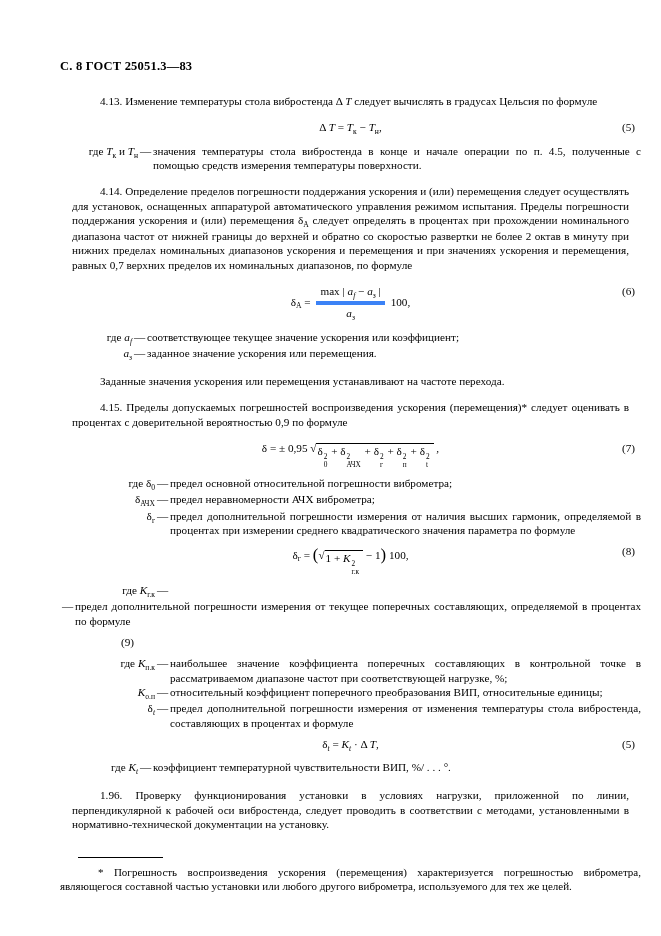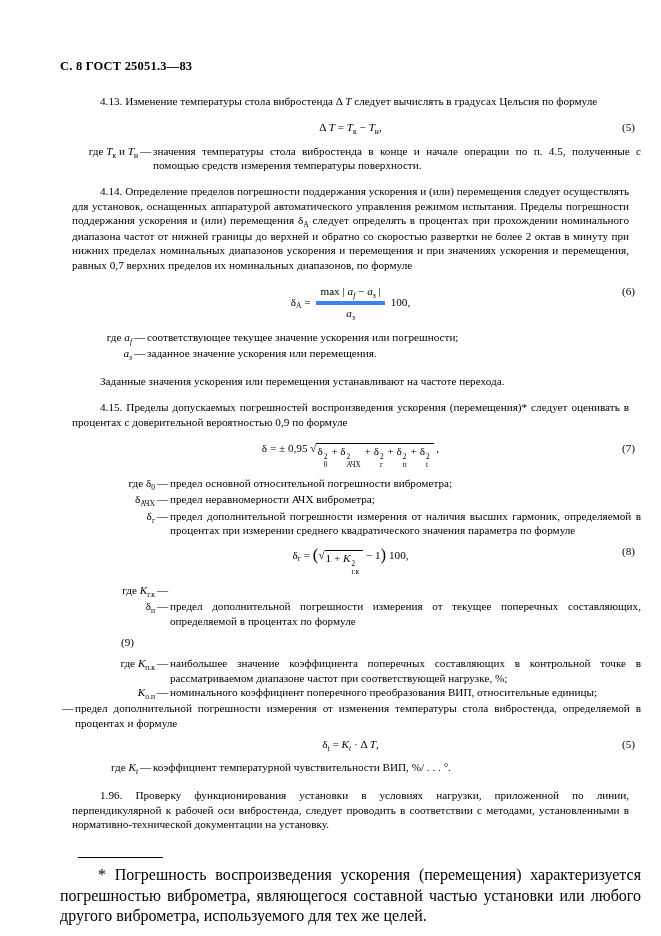--- a/index.html
+++ b/index.html
@@ -28,21 +28,21 @@
   .r-big{font-size:150%;vertical-align:-1.5px;}
   .frac{display:inline-block;vertical-align:middle;text-align:center;margin:0 3px;}
   .fr-n{display:block;border-bottom:4px solid #3b82f6;padding:0 4px 1px;}
   .fr-d{display:block;padding-top:1px;}
   .sqrt{display:inline-flex;align-items:flex-start;}
   .rad{line-height:1.05;}
   .ovl{border-top:1px solid #000;padding:0 3px 0 1px;line-height:1.35;}
   .ss{display:inline-flex;flex-direction:column;vertical-align:-4px;font-size:7.3px;line-height:1.12;margin:0 1px;text-align:left;}
   .sssup,.sssub{display:block;}
   .fn-rule{width:85px;border-top:1px solid #000;margin:26px 0 7px 18px;}
-  .footnote{font-size:16px;text-align:justify;text-indent:38px;margin:0;}
+  .footnote{font-size:11px;text-align:justify;text-indent:38px;margin:0;}
 </style>
 </head>
 <body>
 
 <div class="page">
 
   <div class="hdr">С. 8 ГОСТ 25051.3—83</div>
 
   <p class="para ind">4.13. Изменение температуры стола вибростенда Δ <span class="r-i">T</span> следует вычислять в градусах Цельсия по формуле</p>
 
@@ -62,21 +62,21 @@
 
   <div class="formula-row">
     <span class="fpad"></span>
     <span class="formula">δ<span class="r-sub">А</span> = <span class="frac"><span class="fr-n">max | <span class="r-i">a</span><span class="r-i r-sub">f</span> − <span class="r-i">a</span><span class="r-sub">з</span> |</span><span class="fr-d"><span class="r-i">a</span><span class="r-sub">з</span></span></span> 100,</span>
     <span class="fnum">(6)</span>
   </div>
 
   <div class="def">
     <span class="term t72">где <span class="r-i">a</span><span class="r-i r-sub">f</span></span>
     <span class="dash">—</span>
-    <span class="dbody">соответствующее текущее значение ускорения или погрешности;</span>
+    <span class="dbody">соответствующее текущее значение ускорения или коэффициент;</span>
   </div>
   <div class="def">
     <span class="term t72"><span class="r-i">a</span><span class="r-sub">з</span></span>
     <span class="dash">—</span>
     <span class="dbody">заданное значение ускорения или перемещения.</span>
   </div>
 
   <p class="para ind">Заданные значения ускорения или перемещения устанавливают на частоте перехода.</p>
 
   <p class="para ind">4.15. Пределы допускаемых погрешностей воспроизведения ускорения (перемещения)* следует оценивать в процентах с доверительной вероятностью 0,9 по формуле</p>
@@ -131,43 +131,43 @@
             </span></span>
         </span> − 1<span class="r-big">)</span> 100,</span>
     <span class="fnum">(8)</span>
   </div>
 
   <div class="def">
     <span class="term">где <span class="r-i">K</span><span class="r-sub">г.к</span></span>
     <span class="dash">—</span>
   </div>
   <div class="def">
-    <span class="term">δ<span class="r-sub">п</span></span>
     <span class="dash">—</span>
     <span class="dbody">предел дополнительной погрешности измерения от текущее поперечных составляющих, определяемой в процентах по формуле</span>
   </div>
 
   <div class="formula-row">
     <span class="fpad"></span>
     <span class="fnum">(9)</span>
   </div>
 
   <div class="def">
     <span class="term">где <span class="r-i">K</span><span class="r-sub">п.к</span></span>
     <span class="dash">—</span>
     <span class="dbody">наибольшее значение коэффициента поперечных составляющих в контрольной точке в рассматриваемом диапазоне частот при соответствующей нагрузке, %;</span>
   </div>
   <div class="def">
     <span class="term"><span class="r-i">K</span><span class="r-sub">о.п</span></span>
     <span class="dash">—</span>
-    <span class="dbody">номинального коэффициент поперечного преобразования ВИП, относительные единицы;</span>
+    <span class="dbody">относительный коэффициент поперечного преобразования ВИП, относительные единицы;</span>
   </div>
   <div class="def">
+    <span class="term">δ<span class="r-i r-sub">t</span></span>
     <span class="dash">—</span>
-    <span class="dbody">предел дополнительной погрешности измерения от изменения температуры стола вибростенда, определяемой в процентах и формуле</span>
+    <span class="dbody">предел дополнительной погрешности измерения от изменения температуры стола вибростенда, составляющих в процентах и формуле</span>
   </div>
 
   <div class="formula-row">
     <span class="fpad"></span>
     <span class="formula">δ<span class="r-i r-sub">t</span> = <span class="r-i">K</span><span class="r-i r-sub">t</span> · Δ <span class="r-i">T</span>,</span>
     <span class="fnum">(5)</span>
   </div>
 
   <div class="def">
     <span class="term t78">где <span class="r-i">K</span><span class="r-i r-sub">t</span></span>

